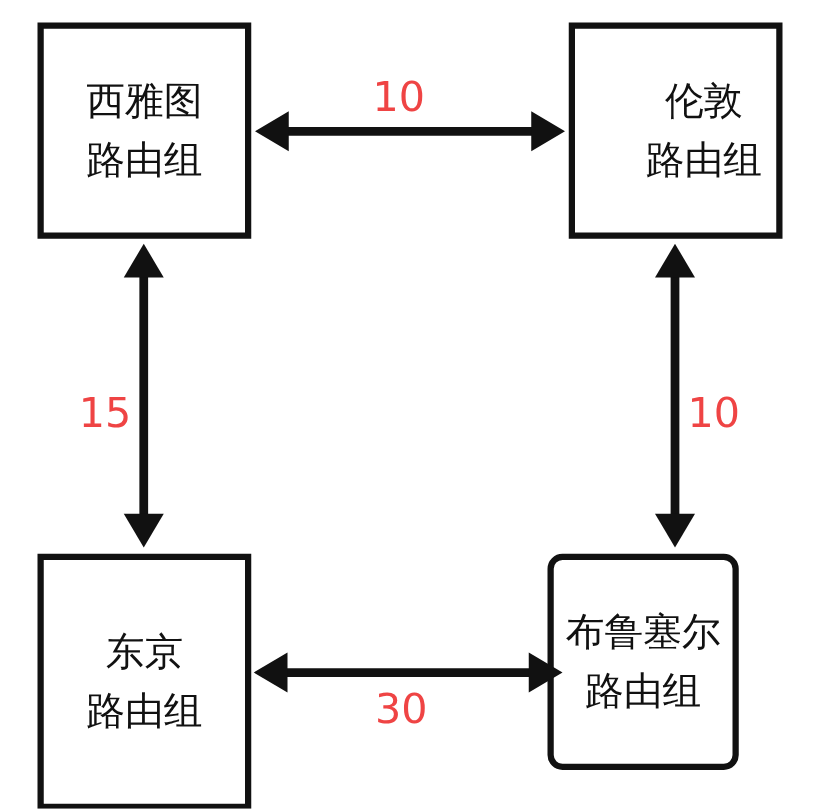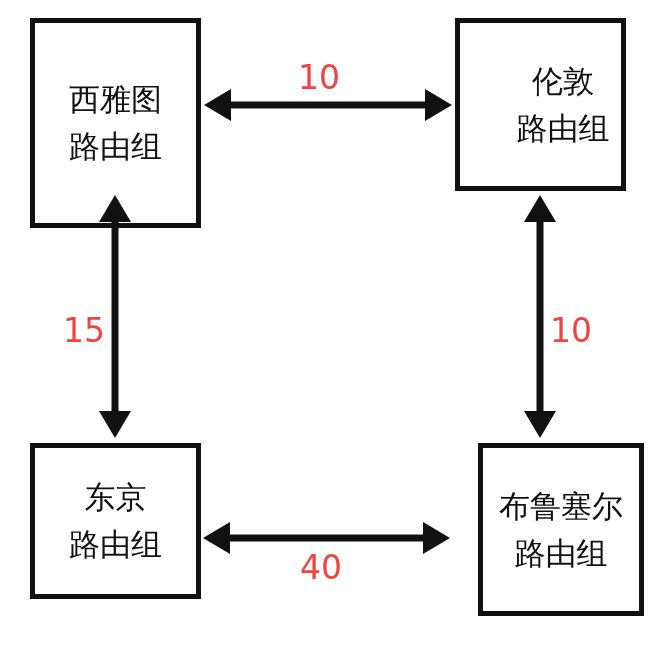--- a/index.html
+++ b/index.html
@@ -19,24 +19,24 @@
     background: #ffffff;
     display: flex;
     flex-direction: column;
     align-items: center;
     justify-content: center;
     text-align: center;
     font-size: 31px;
     line-height: 47px;
     font-weight: 400;
   }
-  .node-seattle  { left: 30px;  top: 18px;  width: 171px; height: 210px; }
+  .node-seattle  { left: 30px;  top: 18px;  width: 171px; height: 173px; }
   .node-london   { left: 455px; top: 18px;  width: 171px; height: 173px; padding-left: 45px; }
-  .node-tokyo    { left: 30px;  top: 443px; width: 171px; height: 156px; }
-  .node-brussels { left: 478px; top: 443px; width: 166px; height: 173px; }
+  .node-tokyo    { left: 30px;  top: 443px; width: 171px; height: 205px; }
+  .node-brussels { left: 438px; top: 443px; width: 153px; height: 173px; border-radius: 12px; }
   .arrow-layer {
     position: absolute;
     left: 0; top: 0;
     width: 650px; height: 647px;
     pointer-events: none;
   }
   .edge-label {
     position: absolute;
     font-size: 33px;
     color: #ef4444;
@@ -96,15 +96,15 @@
     <g stroke="#111111" fill="#111111">
       <line x1="225" y1="538" x2="428" y2="538" stroke-width="7"></line>
       <polygon points="203,538 230,522 230,554" stroke="none"></polygon>
       <polygon points="450,538 423,522 423,554" stroke="none"></polygon>
     </g>
   </svg>
 
   <div class="edge-label label-top">10</div>
   <div class="edge-label label-left">15</div>
   <div class="edge-label label-right">10</div>
-  <div class="edge-label label-bottom">40</div>
+  <div class="edge-label label-bottom">30</div>
 
 </div>
 
 </body></html>

